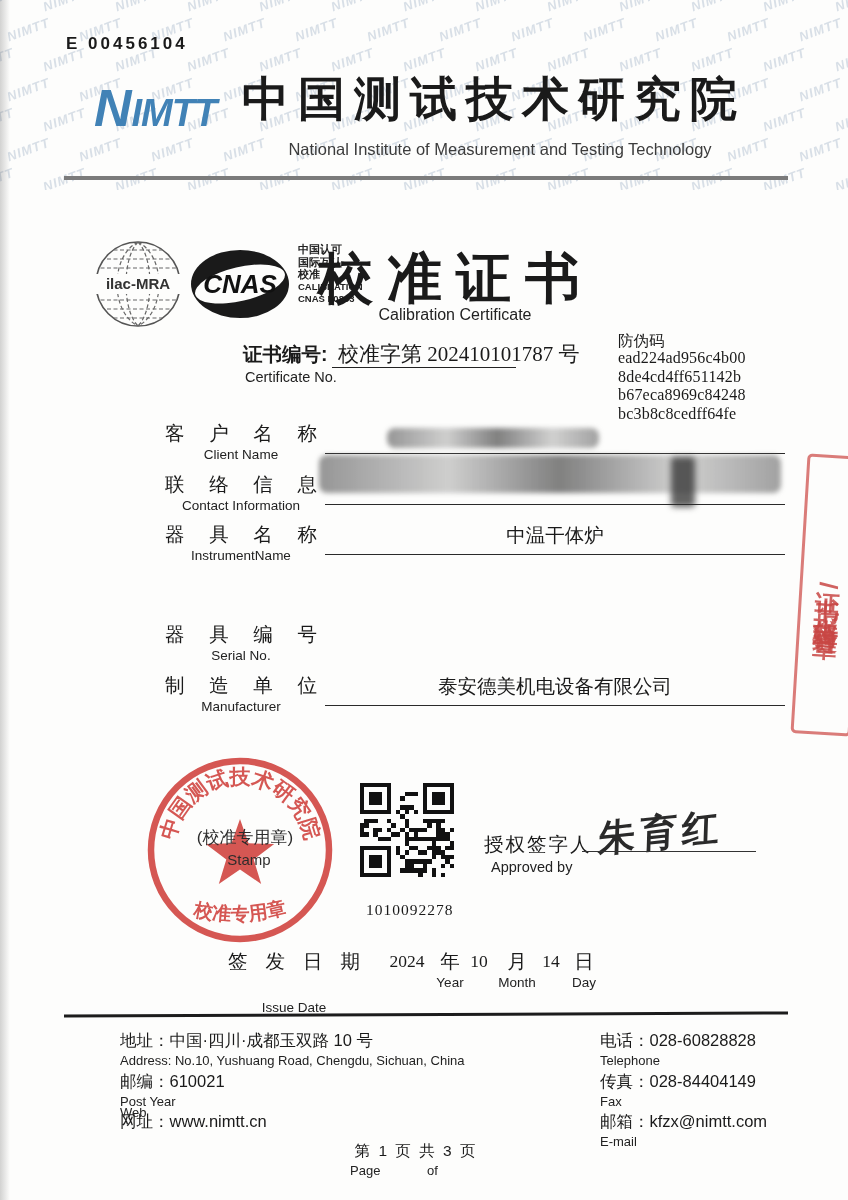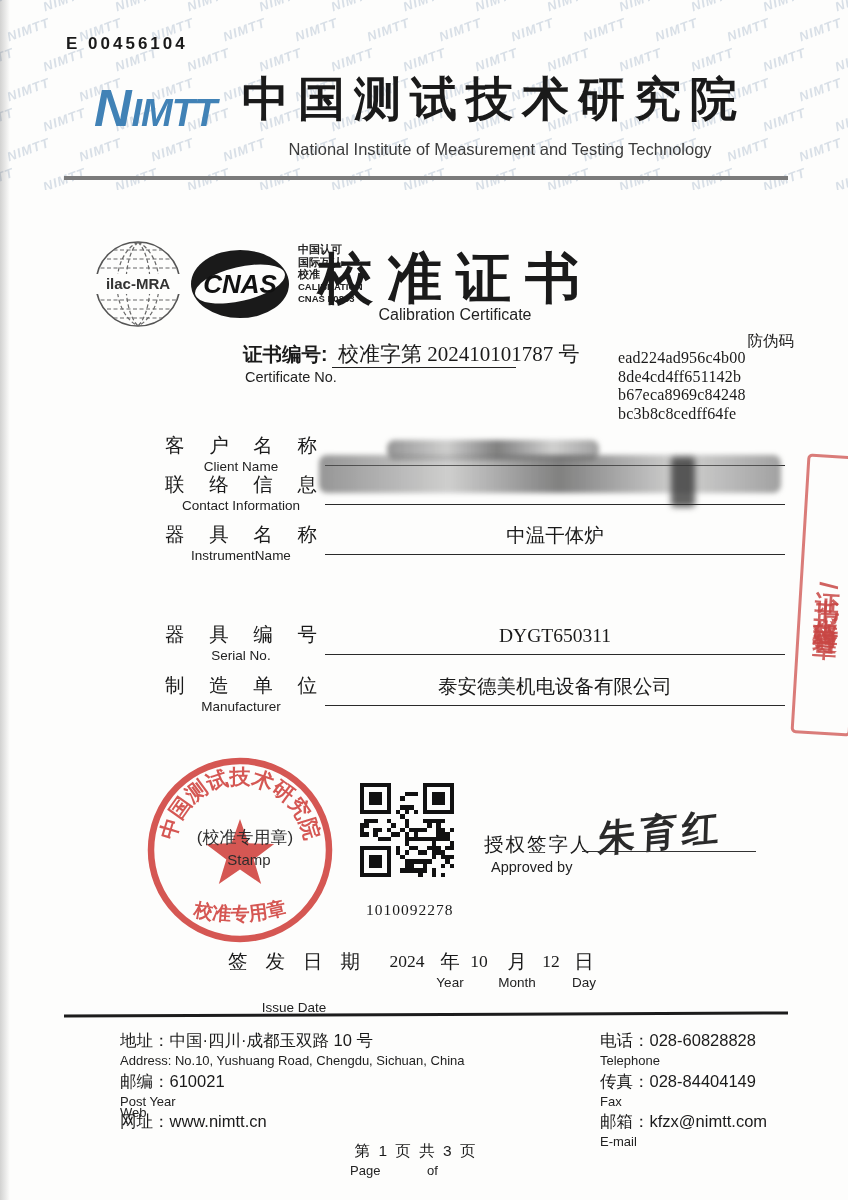--- a/index.html
+++ b/index.html
@@ -33,21 +33,21 @@
   .acc-lines{left:298px;top:243px;font-size:11px;font-weight:700;line-height:12.5px;color:#222;}
   .acc-lines .sm{font-size:9.5px;}
   .big-title{left:318px;top:242px;font-size:55px;font-weight:700;letter-spacing:14px;white-space:nowrap;}
   .big-title-en{left:322px;top:306px;width:266px;text-align:center;font-size:16px;color:#222;}
 
   
   .certno-label{left:243px;top:341px;font-size:19.5px;font-weight:700;}
   .certno-en{left:245px;top:369px;font-size:14.5px;color:#222;}
   .certno-value{left:338px;top:340px;font-size:21px;white-space:nowrap;}
   .certno-line{left:332px;top:367px;width:184px;border-bottom:1.7px solid #222;}
-  .anti-label{left:618px;top:331px;width:176px;text-align:right;font-size:15.5px;}
+  .anti-label{left:618px;top:331px;width:176px;text-align:left;font-size:15.5px;}
   .anti-codes{left:618px;top:349px;width:182px;font-size:16px;line-height:18.5px;letter-spacing:.2px;}
 
   
   .field-row{position:absolute;left:165px;width:620px;height:36px;display:flex;}
   .f-label{width:152px;flex:none;}
   .f-cjk{width:152px;font-size:19.5px;font-weight:500;text-align:justify;text-align-last:justify;line-height:26px;}
   .f-en{width:152px;text-align:center;font-size:13.5px;color:#222;margin-top:1px;}
   .f-value{flex:1;margin-left:8px;border-bottom:1.6px solid #2a2a2a;height:33px;
     text-align:center;font-size:19.5px;font-family:"Liberation Serif","DejaVu Serif",serif;
     position:relative;line-height:30px;}
@@ -243,21 +243,21 @@
   <div class="abs certno-line"></div>
 
   <div class="abs anti-label serif">防伪码</div>
   <div class="abs anti-codes serif">
     <div>ead224ad956c4b00</div>
     <div>8de4cd4ff651142b</div>
     <div>b67eca8969c84248</div>
     <div>bc3b8c8cedff64fe</div>
   </div>
 
-  <div class="field-row" style="top:432px">
+  <div class="field-row" style="top:420px">
     <div class="f-label">
         <div class="f-cjk">客户名称</div>
       <div class="f-en">Client Name</div>
       </div>
     <div class="f-value">
       <span></span>
       <div class="smudge" style="left:62px;top:8px;width:212px;height:20px"></div>
     </div>
   </div>
   <div class="field-row" style="top:471px">
@@ -276,21 +276,20 @@
         <div class="f-cjk">器具名称</div>
       <div class="f-en">InstrumentName</div>
       </div>
     <div class="f-value"><span>中温干体炉</span></div>
   </div>
   <div class="field-row" style="top:621px">
     <div class="f-label">
         <div class="f-cjk">器具编号</div>
       <div class="f-en">Serial No.</div>
       </div>
-    <div class="f-value"><span>DYGT650311</span></div>
   </div>
   <div class="field-row" style="top:672px">
     <div class="f-label">
         <div class="f-cjk">制造单位</div>
       <div class="f-en">Manufacturer</div>
       </div>
     <div class="f-value"><span>泰安德美机电设备有限公司</span></div>
   </div>
 
   <svg class="abs seal" viewBox="0 0 196 196">
@@ -532,21 +531,21 @@
   <span class="date-num" style="left:376px;width:62px">2024</span>
   <div class="date-unit" style="left:430px;width:40px">
     <div class="u-cjk">年</div>
     <div class="u-en">Year</div>
   </div>
   <span class="date-num" style="left:458px;width:42px">10</span>
   <div class="date-unit" style="left:494px;width:46px">
     <div class="u-cjk">月</div>
     <div class="u-en">Month</div>
   </div>
-  <span class="date-num" style="left:530px;width:42px">12</span>
+  <span class="date-num" style="left:530px;width:42px">14</span>
   <div class="date-unit" style="left:564px;width:40px">
     <div class="u-cjk">日</div>
     <div class="u-en">Day</div>
   </div>
 
   <div class="abs foot-rule"></div>
   <div class="foot-cjk" style="left:120px;top:1030px">地址：中国·四川·成都玉双路 10 号</div>
   <div class="foot-en" style="left:120px;top:1053px">Address: No.10, Yushuang Road, Chengdu, Sichuan, China</div>
   <div class="foot-cjk" style="left:120px;top:1071px">邮编：610021</div>
   <div class="foot-en" style="left:120px;top:1094px">Post Year</div>

